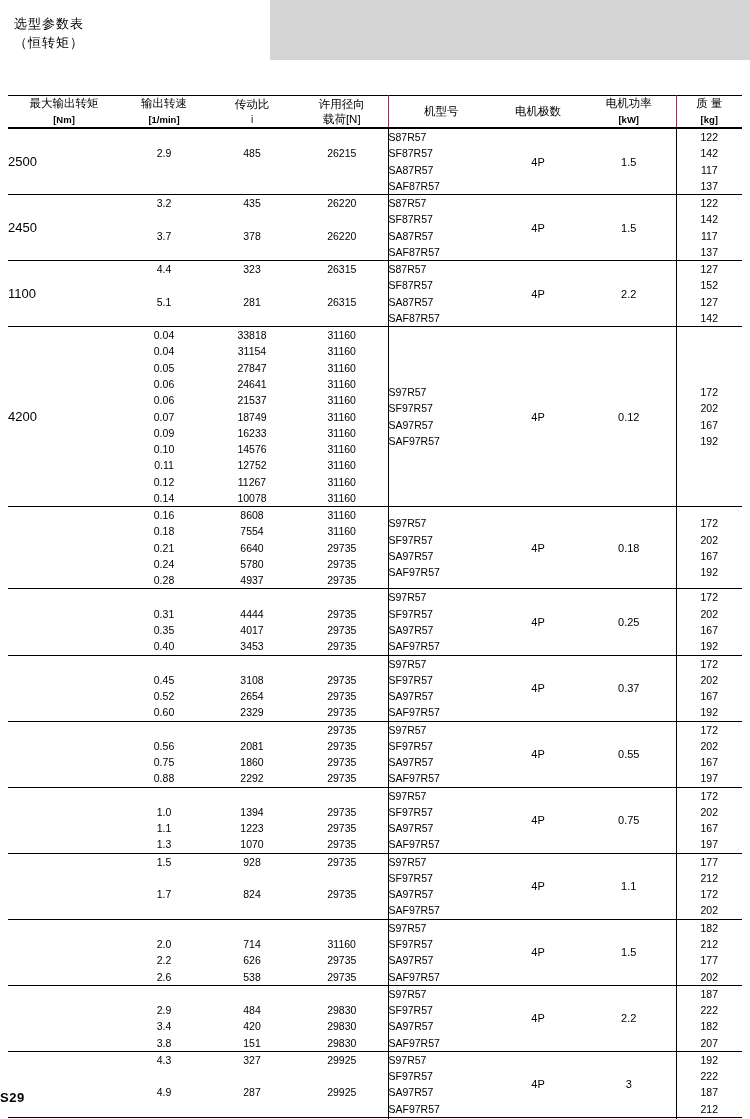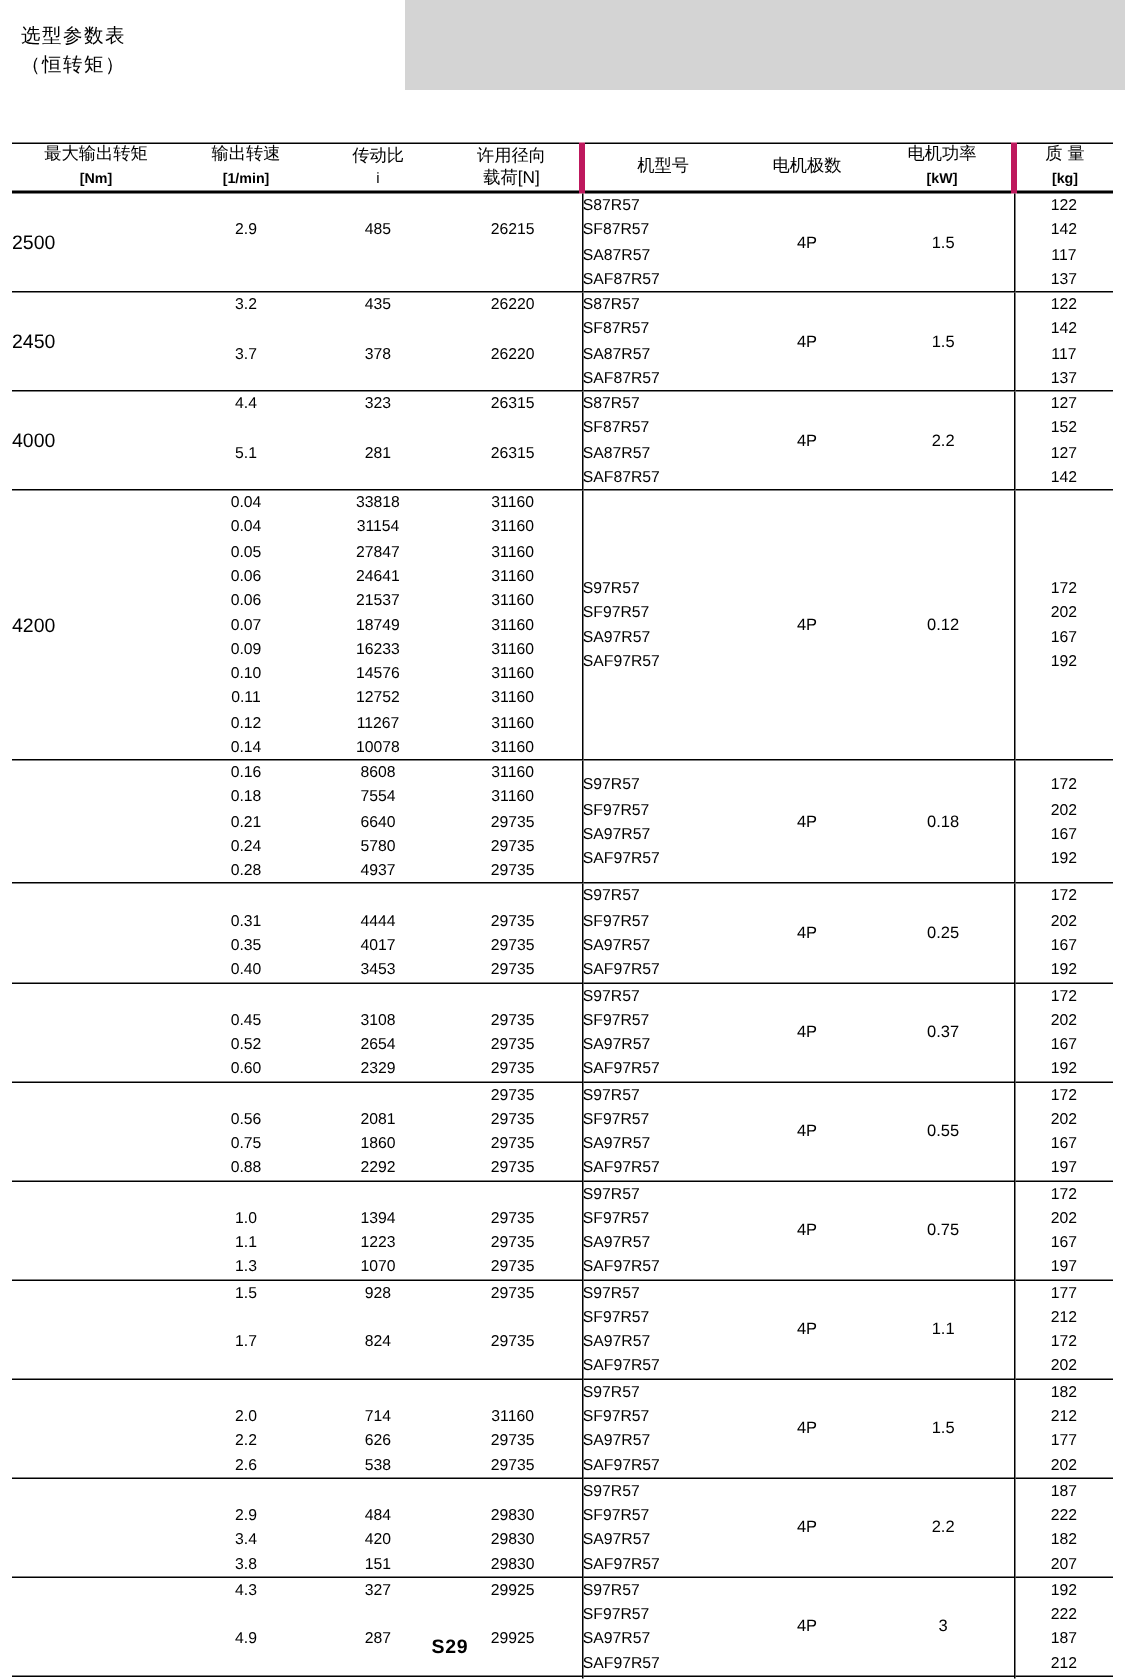--- a/index.html
+++ b/index.html
@@ -93,21 +93,21 @@
   thead .ratio-i {
     font-size: 10px;
     font-weight: normal;
     display: block;
   }
   .hdr-row td {
     border-bottom: 2px solid #000;
     border-top: 1px solid #000;
   }
   .hdr-row td.sep {
-    border-right: 4px solid #be185d;
+    border-right: 1px solid #be185d;
   }
 
   
   .grp {
     border-bottom: 1px solid #000;
   }
   .grp.thick {
     border-bottom: 1.6px solid #000;
   }
   td.torque {
@@ -150,21 +150,21 @@
   }
   td.weights .ln {
     display: block;
     line-height: 1.55;
   }
   .footer {
     position: absolute;
     left: 0;
     bottom: 14px;
     width: 600px;
-    text-align: center;
+    text-align: left;
     font-size: 13px;
     font-weight: bold;
     letter-spacing: 0.5px;
   }
 </style>
 </head>
 <body>
 
 <div class="page">
 
@@ -287,21 +287,21 @@
             <td class="poles">4P</td>
             <td class="power" style="border-right:1px solid #000;">1.5</td>
             <td class="weights">
               <span class="ln">122</span>
               <span class="ln">142</span>
               <span class="ln">117</span>
               <span class="ln">137</span>
             </td>
           </tr>
           <tr class="grp thick">
-            <td class="torque">4000</td>
+            <td class="torque">1100</td>
             <td class="numcol">
               <span class="ln">4.4</span>
               <span class="ln">&nbsp;</span>
               <span class="ln">5.1</span>
               <span class="ln">&nbsp;</span>
             </td>
             <td class="numcol">
               <span class="ln">323</span>
               <span class="ln">&nbsp;</span>
               <span class="ln">281</span>

